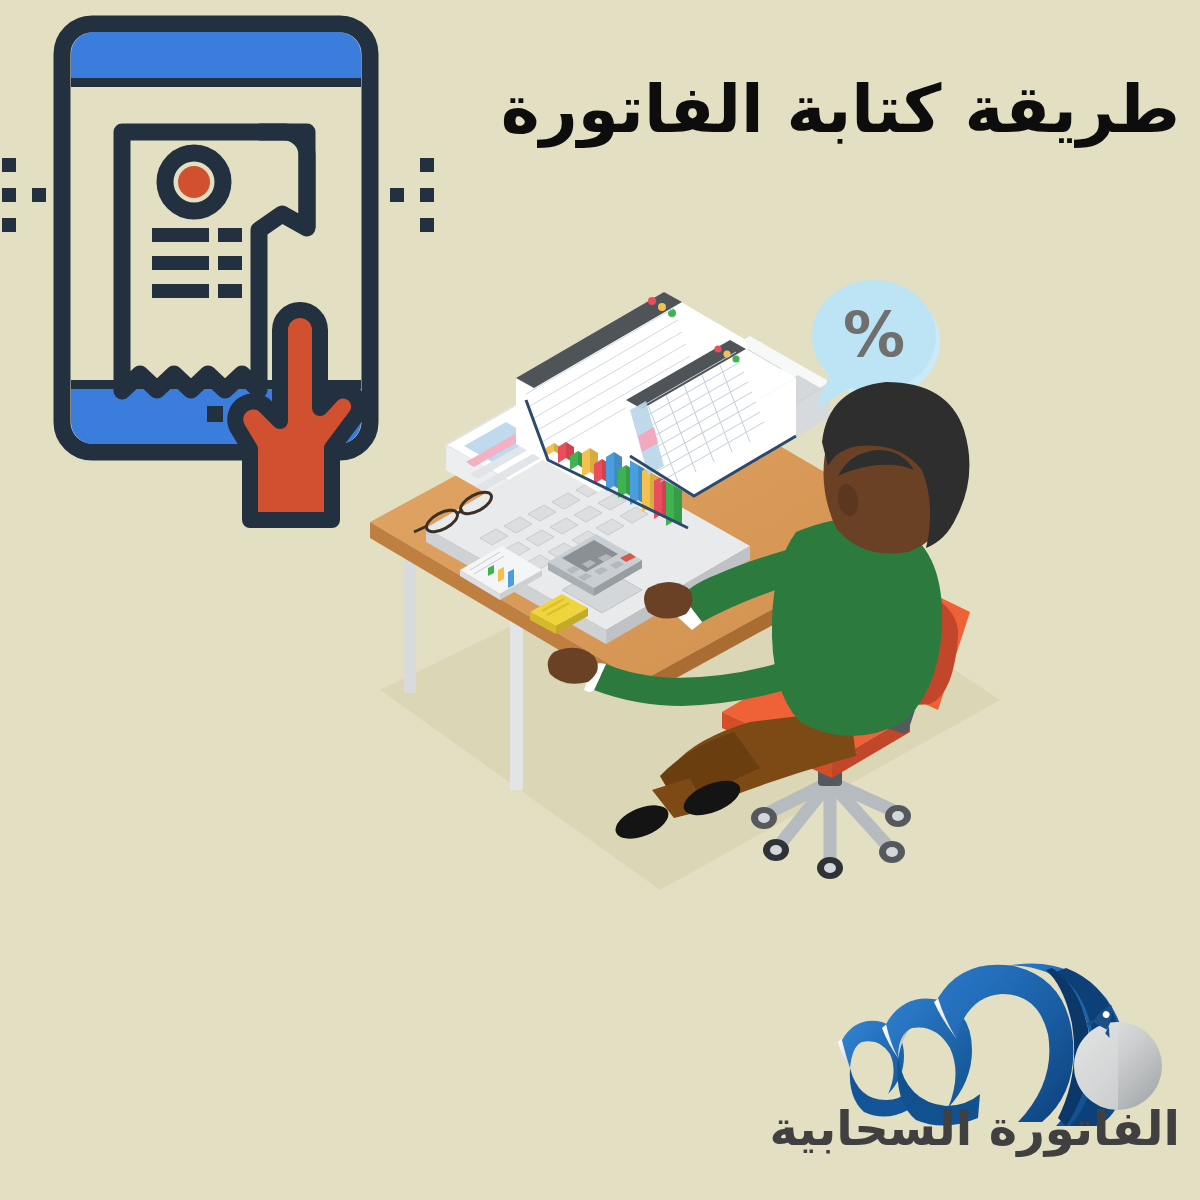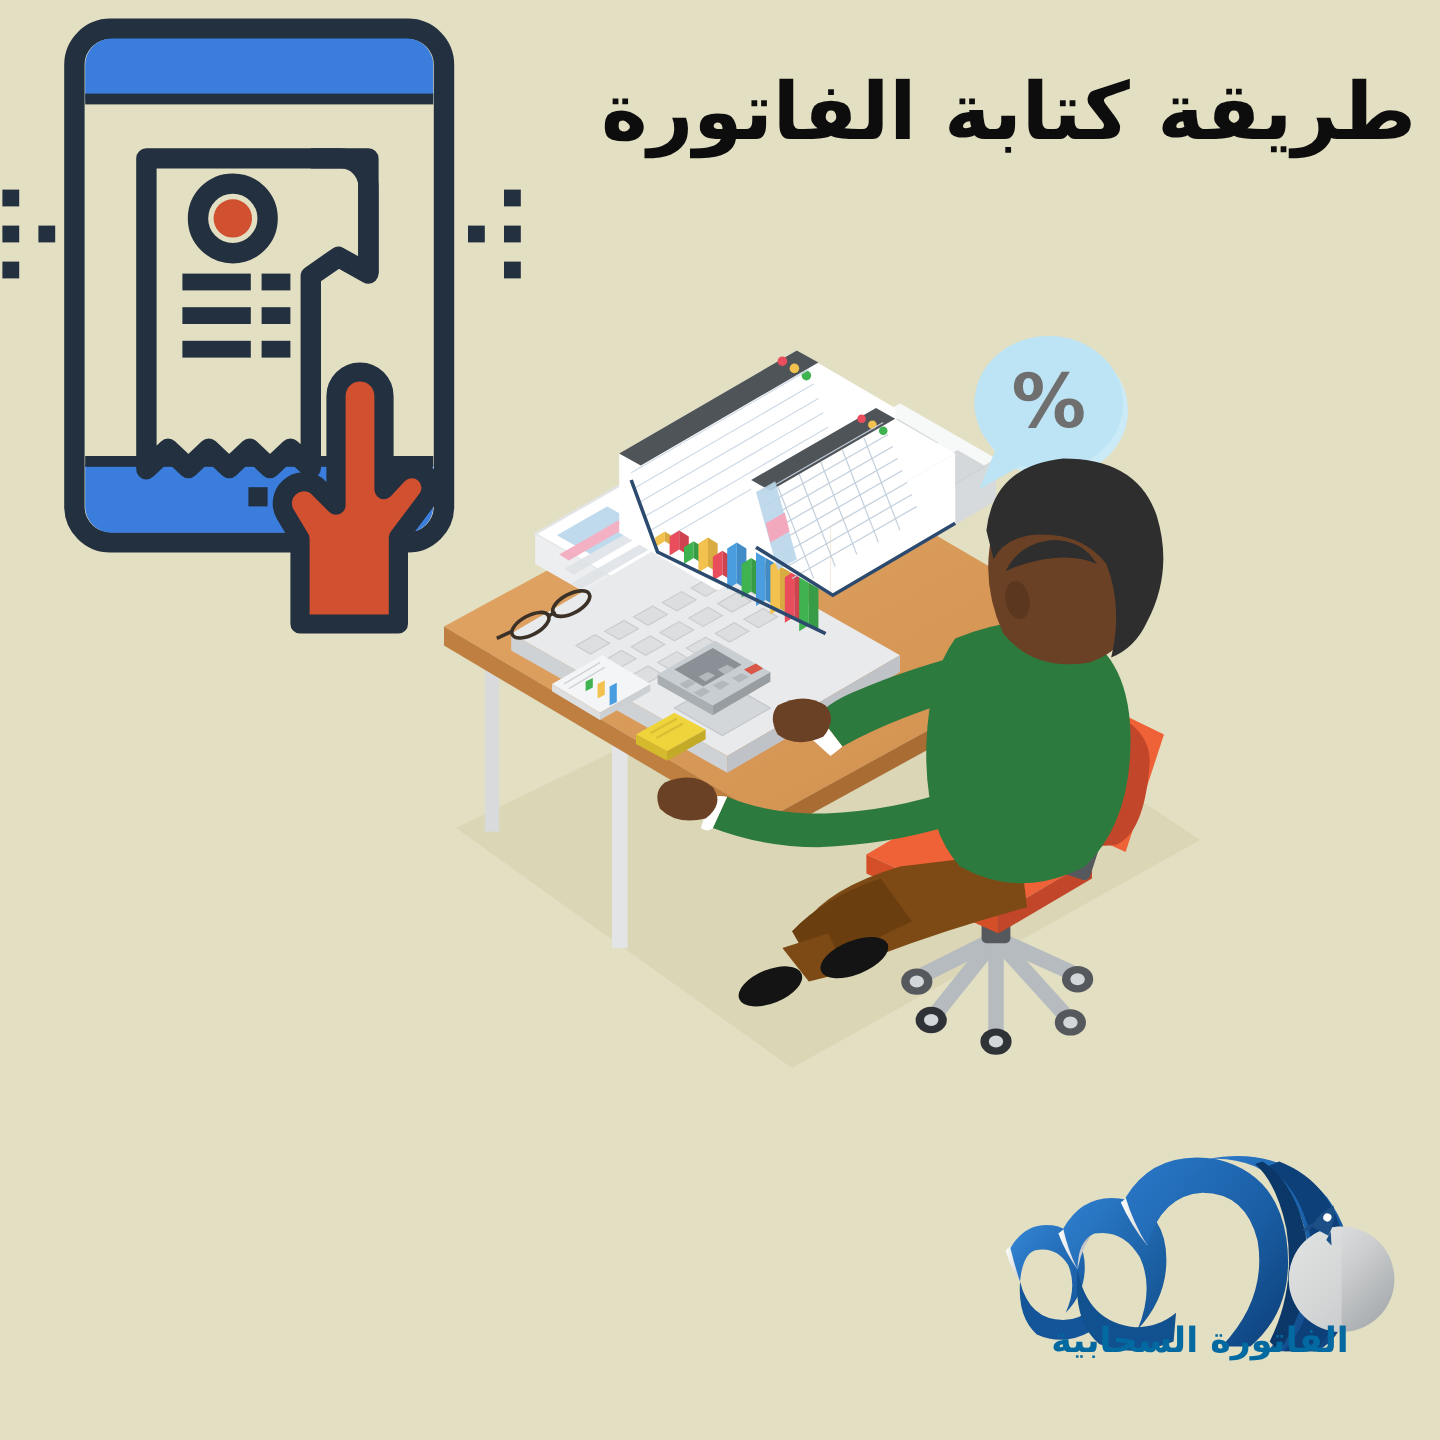--- a/index.html
+++ b/index.html
@@ -9,21 +9,21 @@
     background:#e3dfc2;
     font-family:"DejaVu Sans","Liberation Sans",sans-serif;
     overflow:hidden;
     position:relative;
   }
   #canvas{position:relative;width:1200px;height:1200px;}
 
   
   .title{
     position:absolute;
-    top:56px; left:420px; width:760px;
+    top:72px; left:420px; width:760px;
     text-align:right;
     direction:rtl;
     font-family:"DejaVu Sans","Liberation Sans",sans-serif;
     font-size:66px;
     font-weight:700;
     color:#0d0d0d;
     line-height:1.15;
     letter-spacing:0px;
     white-space:nowrap;
   }
@@ -34,22 +34,22 @@
   
   .illustration{position:absolute;left:330px;top:270px;width:700px;height:640px;}
 
   
   .logo{position:absolute;left:820px;top:950px;width:360px;height:230px;}
   .logo-mark{position:absolute;left:0;top:0;width:360px;height:180px;}
   .logo-text{
     position:absolute;left:0;top:150px;width:360px;
     text-align:center;direction:rtl;
     font-family:"DejaVu Sans","Liberation Sans",sans-serif;
-    font-size:29px;font-weight:700;
-    color:#0369a1;
+    font-size:48px;font-weight:700;
+    color:#404040;
     white-space:nowrap;
   }
 </style>
 </head>
 <body style="background: rgb(227, 223, 194);">
 
 <div id="canvas">
 
   <div class="phone-icon">
     <svg viewBox="0 0 450 520" width="450" height="520">

